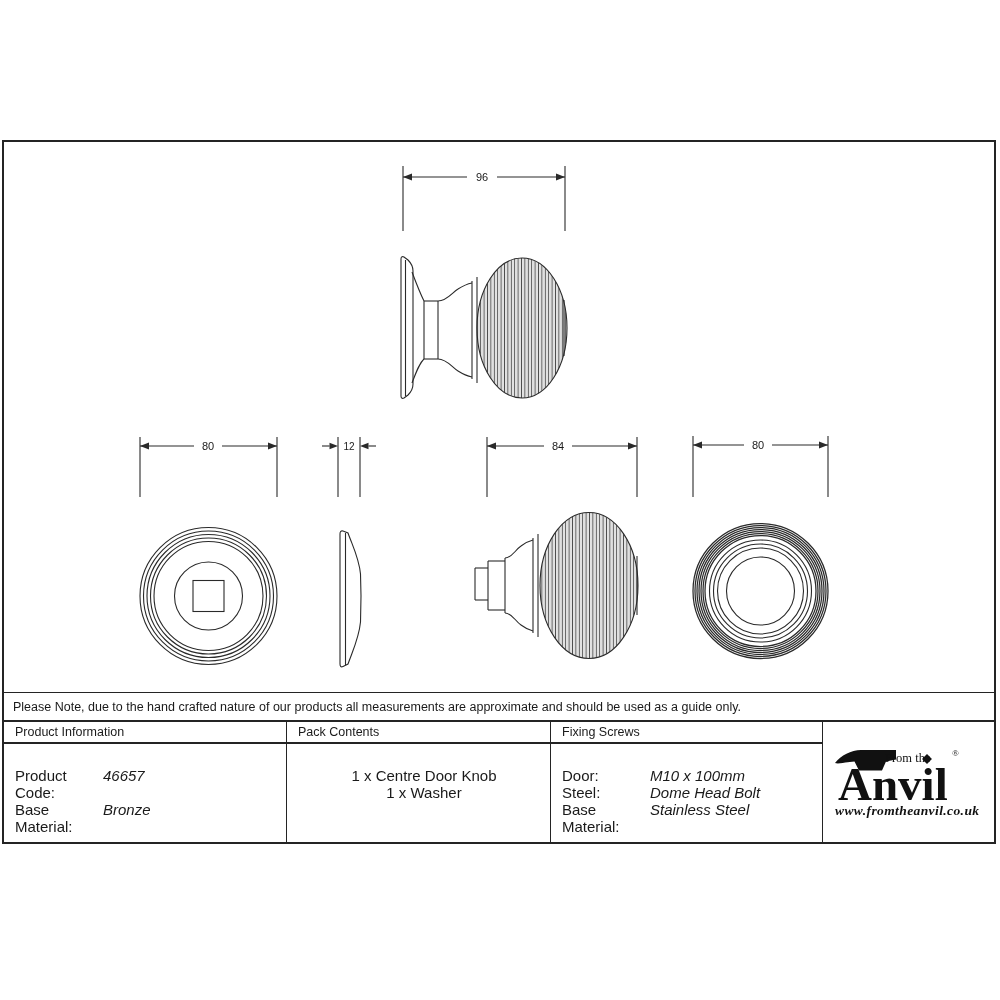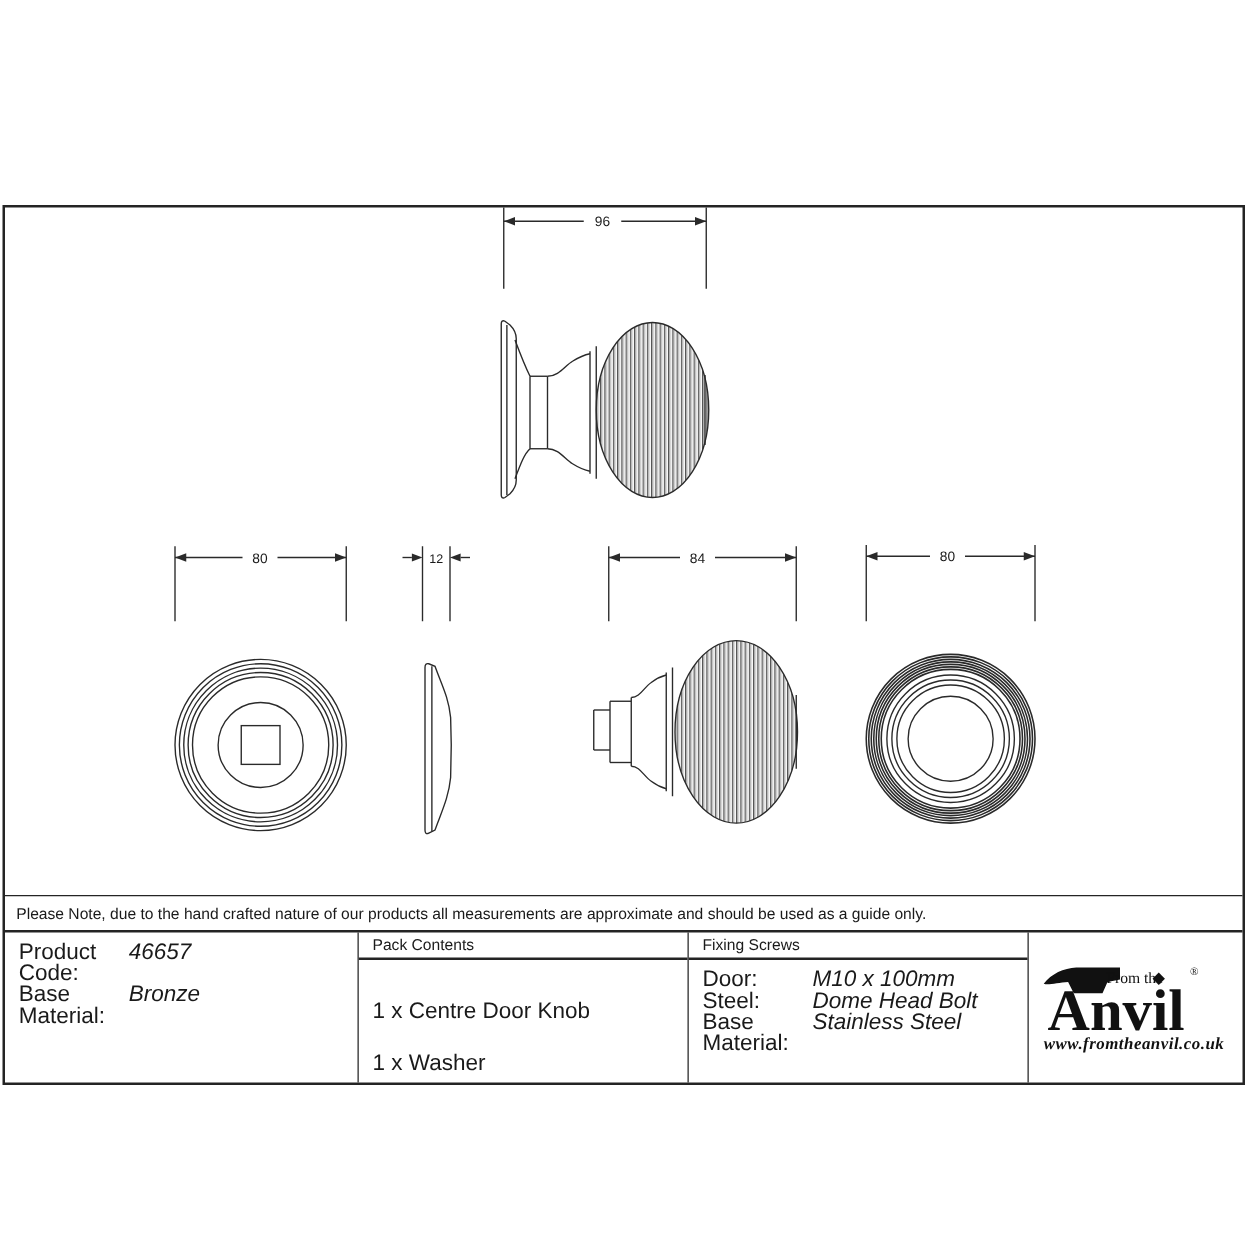--- a/index.html
+++ b/index.html
@@ -5,43 +5,43 @@
   html,body{margin:0;padding:0;}
   body{
     position:relative;width:1000px;height:1000px;background:#ffffff;
     font-family:"Liberation Sans",sans-serif;color:#1a1a1a;
   }
   #drawing-svg{position:absolute;left:0;top:0;}
   .dim-text{font:11px "Liberation Sans",sans-serif;fill:#1a1a1a;stroke:none;text-anchor:middle;}
   .dim-text-sm{font:10px "Liberation Sans",sans-serif;fill:#1a1a1a;stroke:none;text-anchor:middle;}
 
   .sheet{
-    position:absolute;left:2px;top:164px;width:994px;height:704px;
+    position:absolute;left:2px;top:140px;width:994px;height:704px;
     border:2px solid #242424;box-sizing:border-box;background:transparent;
   }
   .note-row{
     position:absolute;left:0;right:0;top:550px;height:30px;box-sizing:border-box;
     border-top:1.5px solid #242424;border-bottom:2.5px solid #242424;
     display:flex;align-items:center;padding-left:9px;font-size:12.5px;
   }
   .info-table{position:absolute;left:0;right:0;top:580px;bottom:0;display:flex;}
   .col{box-sizing:border-box;}
   .col-product{width:282px;}
-  .col-pack{width:264px;border-left:1.5px solid #242424;}
+  .col-pack{width:264px;border-left:1.5px solid #242424;text-align:center;}
   .col-screws{width:272px;border-left:1.5px solid #242424;}
   .col-logo{flex:1;border-left:1.5px solid #242424;display:flex;align-items:center;justify-content:center;}
   .col-header{
     height:22px;box-sizing:border-box;border-bottom:2px solid #242424;
     display:flex;align-items:center;padding-left:11px;font-size:12.5px;
   }
-  .col-body{padding:7px 0 0 11px;font-size:18px;}
+  .col-body{padding:23px 0 0 11px;font-size:15px;}
   .kv-row{display:flex;line-height:17px;}
   .kv-label{width:88px;flex:0 0 88px;}
   .kv-value{flex:1;font-style:italic;}
-  .list-item{line-height:17px;margin-top:25px;}
+  .list-item{line-height:17px;}
   .logo-box{width:152px;height:76px;}
   .logo-tagline{font:12.5px "Liberation Serif",serif;fill:#111;stroke:none;}
   .logo-brand{font:bold 47px "Liberation Serif",serif;fill:#111;stroke:none;}
   .logo-reg{font:9px "Liberation Serif",serif;fill:#111;stroke:none;}
   .logo-site{font:italic bold 13.5px "Liberation Serif",serif;fill:#111;stroke:none;letter-spacing:0.4px;}
 </style>
 </head>
 <body>
 
 <svg id="drawing-svg" width="1000" height="1000" viewBox="0 0 1000 1000">
@@ -184,20 +184,21 @@
 
 <div class="sheet">
 
   <div class="note-row">
     <span>Please Note, due to the hand crafted nature of our products all measurements are approximate and should be used as a guide only.</span>
   </div>
 
   <div class="info-table">
 
     <div class="col col-product">
+      <div class="col-header">Product Information</div>
       <div class="col-body">
         <div class="kv-row">
           <span class="kv-label">Product Code:</span>
           <span class="kv-value">46657</span>
         </div>
         <div class="kv-row">
           <span class="kv-label">Base Material:</span>
           <span class="kv-value">Bronze</span>
         </div>
       </div>

